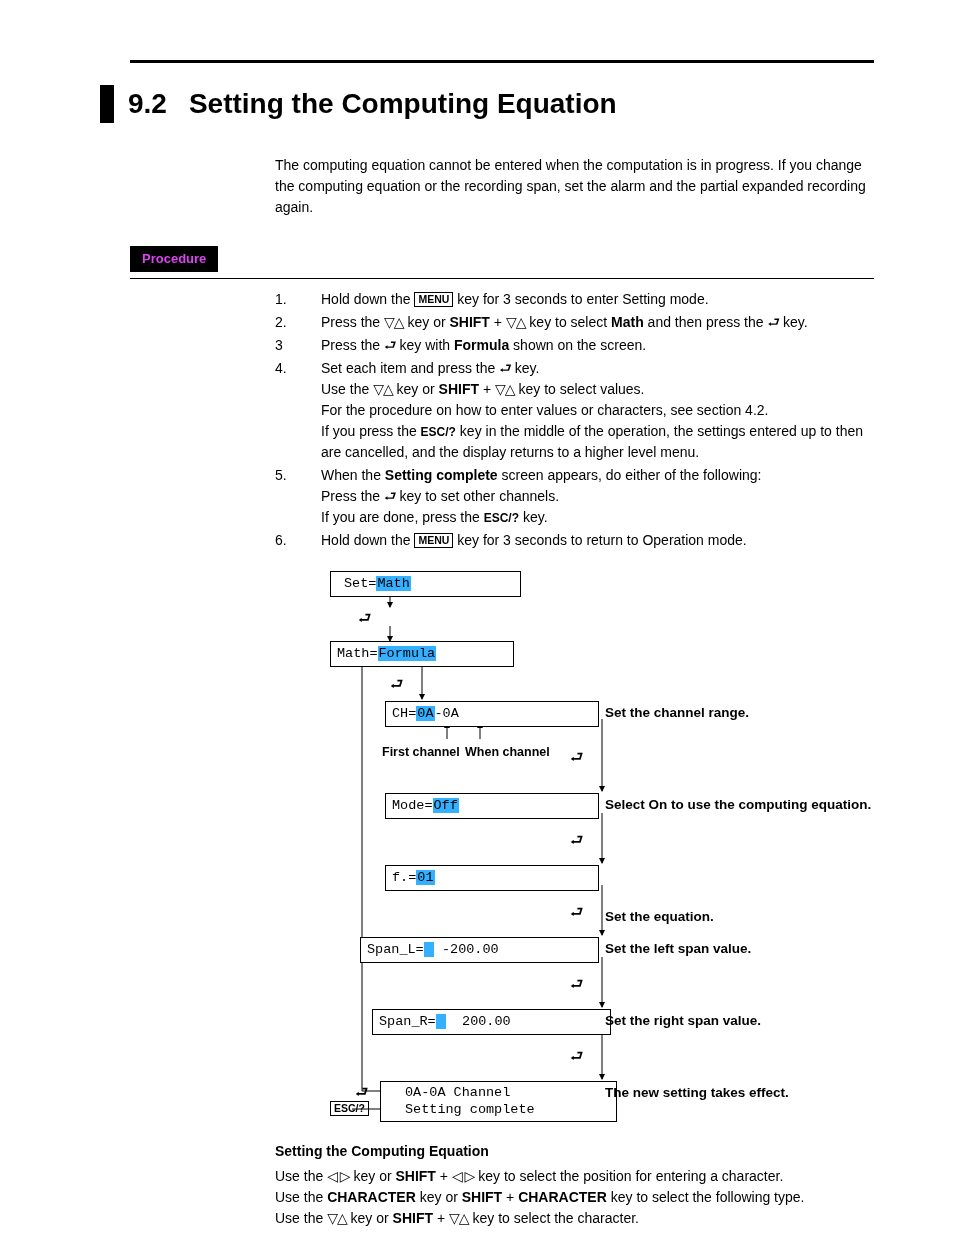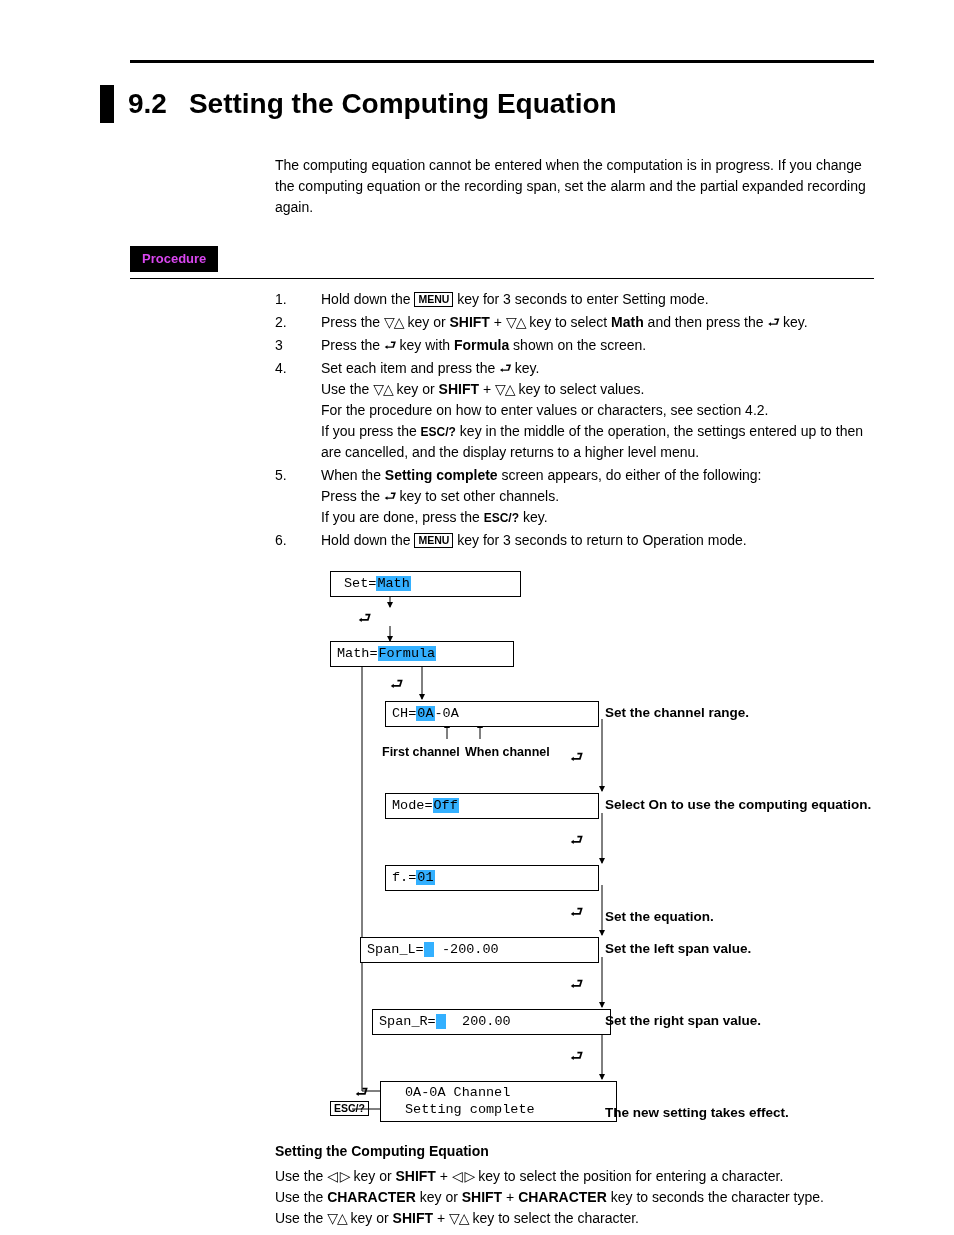--- a/index.html
+++ b/index.html
@@ -245,32 +245,32 @@
   <div class="dbox" style="left:130px; top:366px; width:225px;"><span>Span_L=</span><span class="hl"> </span><span> -200.00</span></div>
   <div class="dlabel" style="left:375px; top:368px;">Set the left span value.</div>
   <span class="enter-icon" style="left:340px; top:402px;">⮐</span>
 
   <div class="dbox" style="left:130px; top:438px; width:225px;margin-left:12px;"><span>Span_R=</span><span class="hl"> </span><span>  200.00</span></div>
   <div class="dlabel" style="left:375px; top:440px;">Set the right span value.</div>
   <span class="enter-icon" style="left:340px; top:474px;">⮐</span>
 
   <div class="dbox" style="left:150px; top:510px; width:205px; line-height:1.3;padding-left:24px;"><span>0A-0A Channel</span>
 <span>Setting complete</span></div>
-  <div class="dlabel" style="left:375px; top:532px;">The new setting takes effect.</div>
+  <div class="dlabel" style="left:375px; top:512px;">The new setting takes effect.</div>
   <span class="enter-icon" style="left:125px; top:510px;">⮐</span>
   <span class="keycap" style="position:absolute; left:100px; top:530px;">ESC/?</span>
 </div>
 
 <div class="bottom-block">
   <h3>Setting the Computing Equation</h3>
   <div>
     <span>Use the </span><span class="sym">◁ ▷</span><span> key or </span><b>SHIFT</b><span> + </span><span class="sym">◁ ▷</span><span> key to select the position for entering a character.</span>
   </div>
   <div>
-    <span>Use the </span><b>CHARACTER</b><span> key or </span><b>SHIFT</b><span> + </span><b>CHARACTER</b><span> key to seconds the character type.</span>
+    <span>Use the </span><b>CHARACTER</b><span> key or </span><b>SHIFT</b><span> + </span><b>CHARACTER</b><span> key to select the following type.</span>
   </div>
   <div>
     <span>Use the </span><span class="sym">▽△</span><span> key or </span><b>SHIFT</b><span> + </span><span class="sym">▽△</span><span> key to select the character.</span>
   </div>
 </div>
 
 
 
 
 

